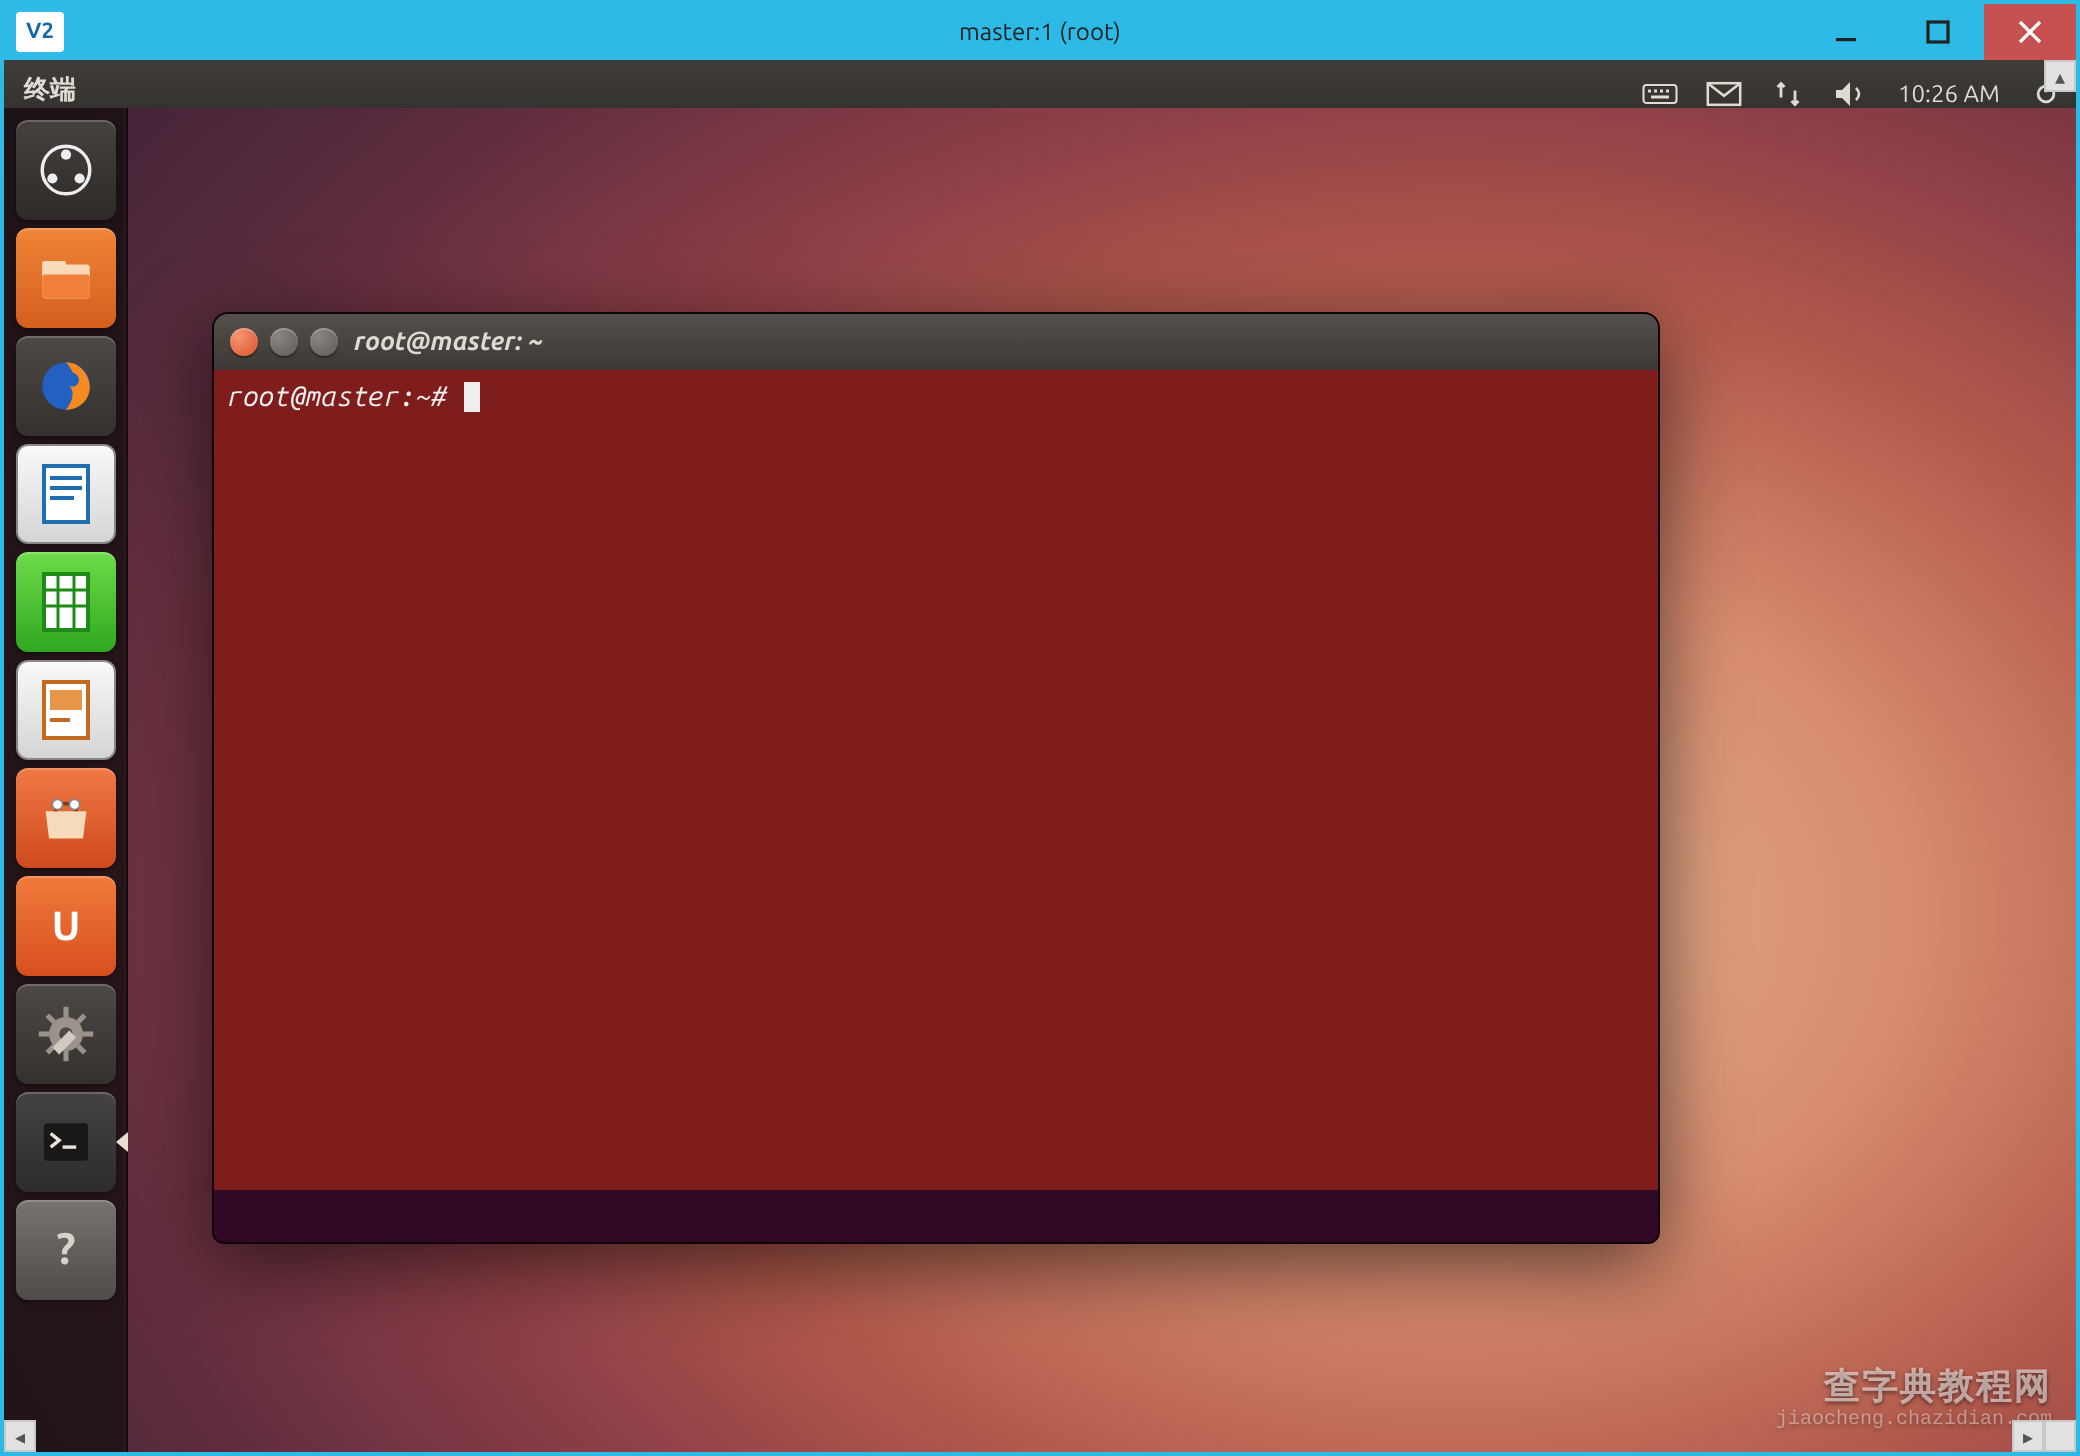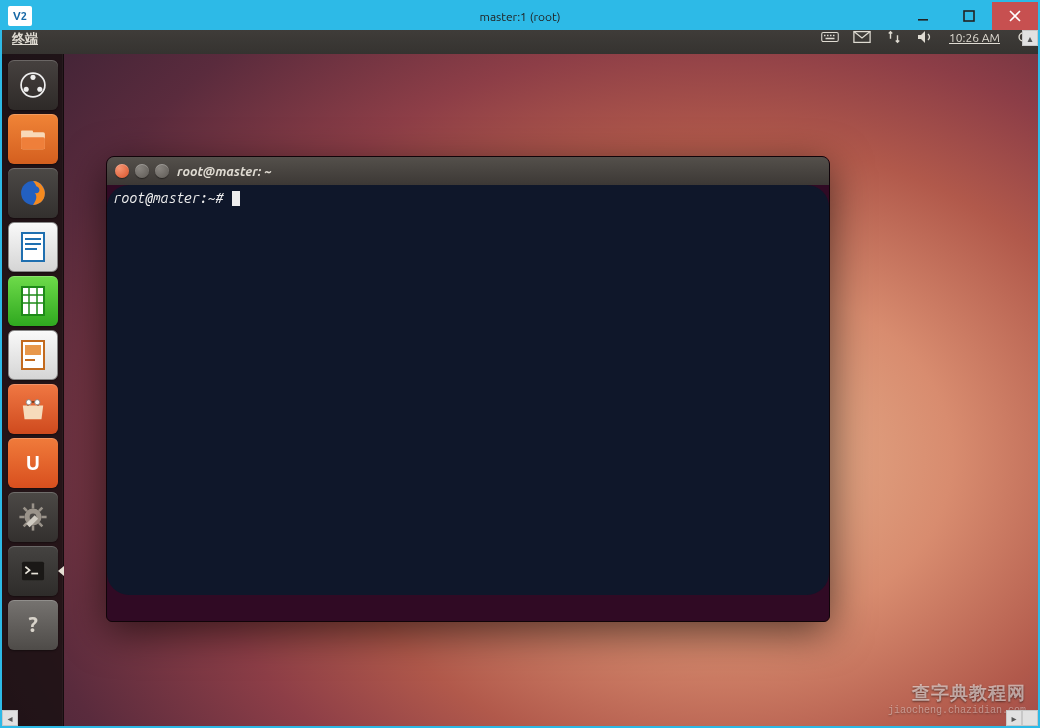--- a/index.html
+++ b/index.html
@@ -17,21 +17,21 @@
 
 .vnc-inner { flex: 1; position: relative; background: #e8e8e8; overflow: hidden; }
 .scroll-arrow { position:absolute; width:16px; height:16px; background:#e1e1e1; display:flex;align-items:center;justify-content:center;font-size:10px;color:#555;border:1px solid #c8c8c8;}
 .scroll-arrow.up { top:0; right:0; }
 .scroll-arrow.left { bottom:0; left:0; }
 .scroll-arrow.right { bottom:0; right:16px; }
 .scroll-arrow.corner { bottom:0; right:0; background:#e1e1e1; }
 
 
 .ubuntu { position: absolute; top: 0; left: 0; width: 1036px; height: 696px; display: flex; flex-direction: column; }
-.ubuntu-panel { height: 24px; background: linear-gradient(#3f3c39,#353330); display: flex; align-items: flex-start; color: #dfdbd2; font-size: 13px; padding: 0 6px; text-decoration: underline; }
+.ubuntu-panel { height: 24px; background: linear-gradient(#3f3c39,#353330); display: flex; align-items: flex-end; color: #dfdbd2; font-size: 13px; padding: 0 6px; }
 .panel-title { font-weight: bold; margin-left: 4px; }
 .panel-right { margin-left: auto; display: flex; align-items: center; gap: 14px; }
 .panel-icon { display:flex; align-items:center; color:#dfdbd2; }
 .panel-icon svg { width: 18px; height: 14px; }
 .clock { font-size: 12px; color: #dfdbd2; }
 
 .ubuntu-body { flex: 1; display: flex; position: relative; background: radial-gradient(ellipse 900px 700px at 70% 60%, #e7b48f 0%, #d88c6f 25%, #b1594b 45%, #8d3e47 60%, #5a2b3d 80%, #3b2235 100%); }
 
 
 .launcher { width: 62px; background: rgba(20,14,14,0.78); display: flex; flex-direction: column; align-items: center; padding-top: 6px; gap: 4px; border-right: 1px solid rgba(0,0,0,.4); box-shadow: inset -1px 0 0 rgba(255,255,255,.03); }
@@ -56,21 +56,21 @@
 .term-titlebar { height:28px; background:linear-gradient(#54504b,#3c3835); display:flex; align-items:center; padding:0 8px; gap:8px; }
 .tl-btns { display:flex; gap:6px; }
 .tl-btn { width:14px;height:14px;border-radius:50%; box-shadow: inset 0 1px 0 rgba(255,255,255,.25), 0 1px 1px rgba(0,0,0,.4); display:flex;align-items:center;justify-content:center; }
 .tl-btn.close{background:radial-gradient(circle at 30% 30%,#f69674,#d9532a);} 
 .tl-btn.min{background:radial-gradient(circle at 30% 30%,#8a8681,#5e5a55);} 
 .tl-btn.max{background:radial-gradient(circle at 30% 30%,#8a8681,#5e5a55);} 
 .term-title{color:#dfdbd2;font-size:13px;font-weight:bold;}
 .term-menubar { height:26px; background:linear-gradient(#403d39,#3b3834); display:flex; align-items:center; padding:0 8px; gap:0; color:#dfdbd2; font-size:13px; border-bottom:1px solid #26231f; }
 .menu-item{padding:2px 8px;}
 .menu-item u{text-decoration:underline;}
-.term-body { height:calc(100% - 54px); background:#0f172a; padding:4px 6px; font-family:"Ubuntu Mono","DejaVu Sans Mono",monospace; font-size:14px; color:#eee; line-height:18px;border-radius:22px; }
+.term-body { height:calc(100% - 54px); background:#7f1d1d; padding:4px 6px; font-family:"Ubuntu Mono","DejaVu Sans Mono",monospace; font-size:14px; color:#eee; line-height:18px; }
 .term-line{white-space:pre;}
 .cursor{display:inline-block;width:8px;height:15px;background:#eee;vertical-align:text-bottom;margin-left:1px;}
 
 .watermark { position:absolute; right:12px; bottom:10px; text-align:right; color:rgba(255,255,255,.55); font-size:12px; text-shadow:0 1px 2px rgba(0,0,0,.5);font-family:Liberation Mono, monospace; }
 .watermark .big{font-size:18px;font-weight:bold;letter-spacing:1px;}
 .watermark .small{font-size:10px;opacity:.7;}
 </style>
 </head>
 <body>
 

